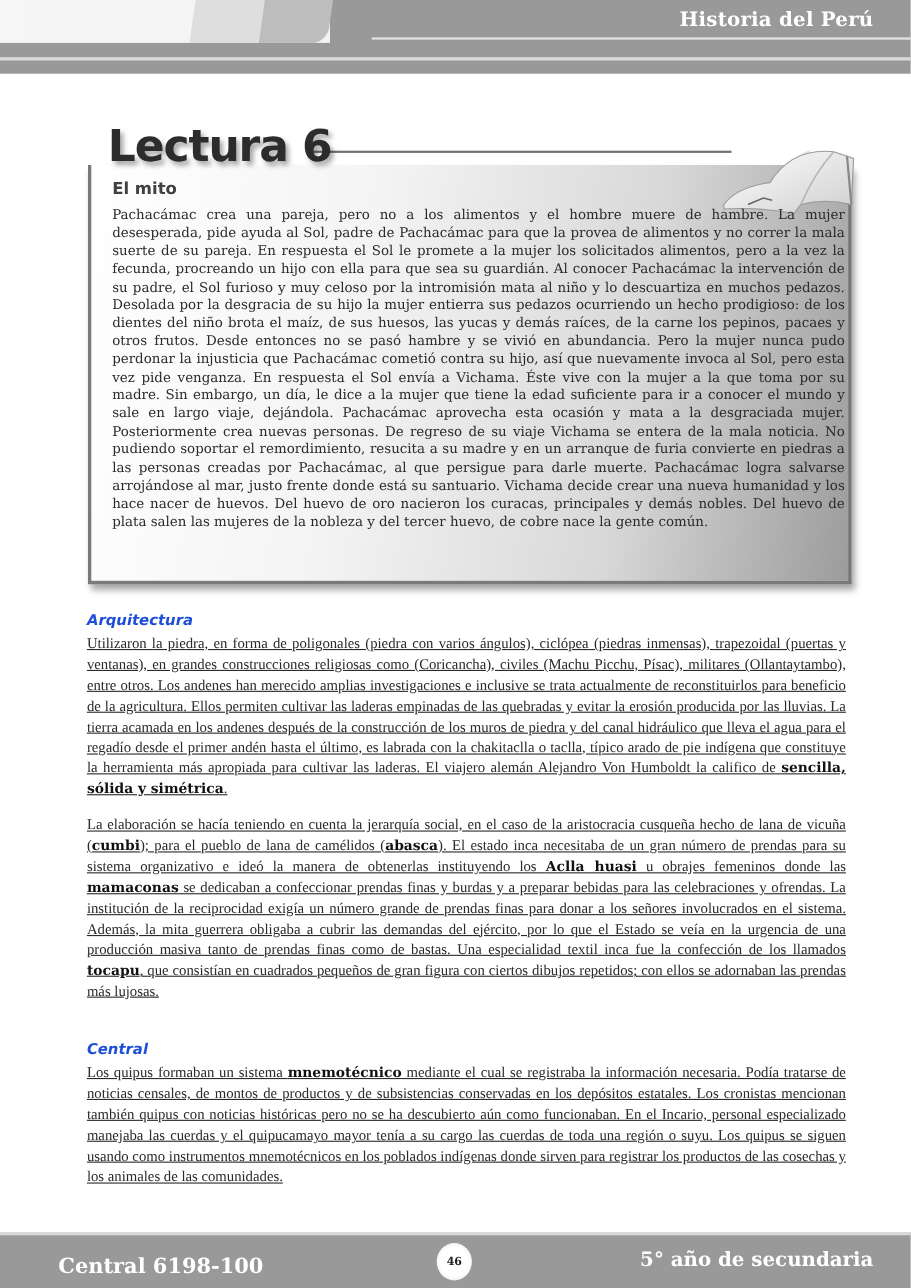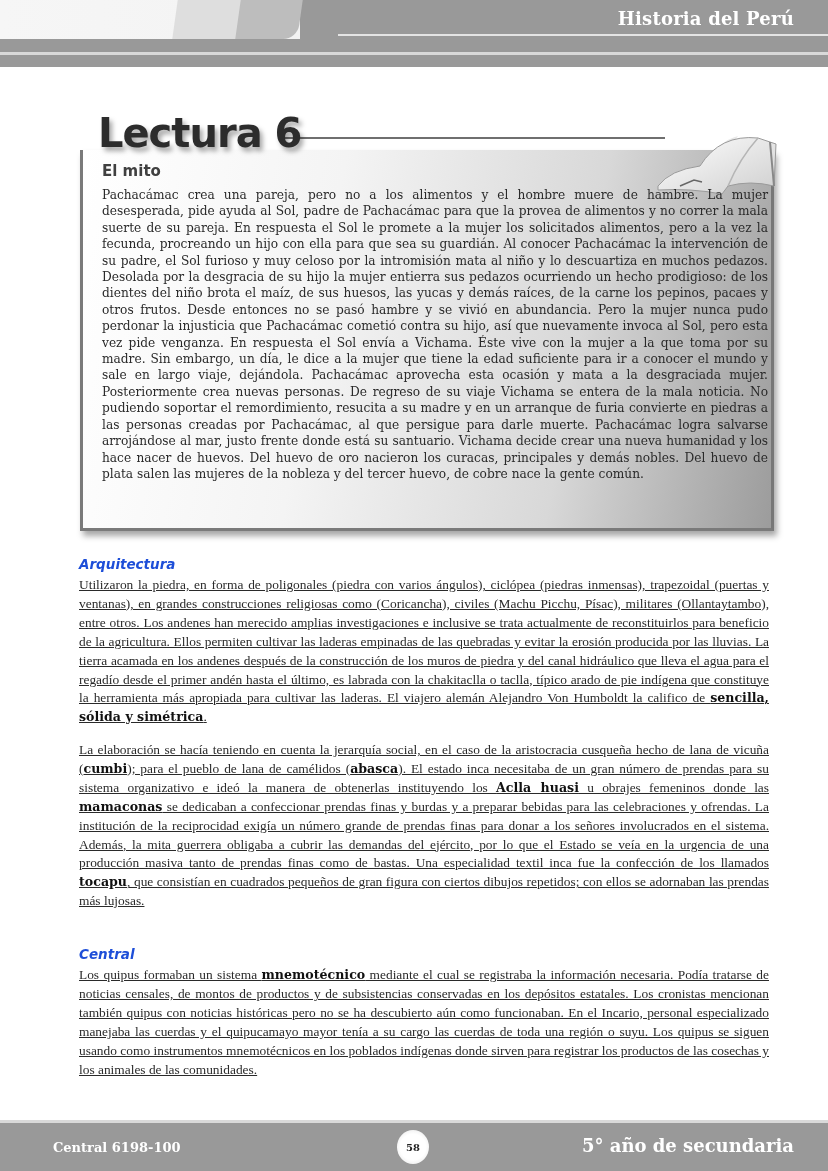--- a/index.html
+++ b/index.html
@@ -77,21 +77,21 @@
   }
   .section b { font-family: "DejaVu Serif", serif; font-weight: bold; font-size: 12.6px; color:#111; }
 
   
   .footer {
     position: absolute; left: 0; top: 1120px; width: 828px; height: 51px; background: #999999;
     border-top: 3px solid #d9d9d9;
   }
   .footer-left {
     position: absolute; left: 53px; top: 17px;
-    font-family: "DejaVu Serif", serif; font-weight: bold; font-size: 13px; color: #ffffff;
+    font-family: "DejaVu Serif", serif; font-weight: bold; font-size: 19px; color: #ffffff;
   }
   .page-badge {
     position: absolute; left: 397px; top: 7px; width: 32px; height: 34px; border-radius: 50%;
     background: radial-gradient(circle, #ffffff 55%, #eeeeee 80%, #cfcfcf 100%);
     display: flex; align-items: center; justify-content: center;
     font-family: "DejaVu Serif", serif; font-weight: bold; font-size: 10px; color: #222;
   }
   .footer-right {
     position: absolute; right: 34px; top: 12px;
     font-family: "DejaVu Serif", serif; font-weight: bold; font-size: 18px; color: #ffffff;
@@ -148,16 +148,16 @@
 <div class="section" style="top:946px;">
   <h3>Central</h3>
   <p>
     <span>Los quipus formaban un sistema </span><b>mnemotécnico</b><span> mediante el cual se registraba la información necesaria. Podía tratarse de noticias censales, de montos de productos y de subsistencias conservadas en los depósitos estatales. Los cronistas mencionan también quipus con noticias históricas pero no se ha descubierto aún como funcionaban. En el Incario, personal especializado manejaba las cuerdas y el quipucamayo mayor tenía a su cargo las cuerdas de toda una región o suyu. Los quipus se siguen usando como instrumentos mnemotécnicos en los poblados indígenas donde sirven para registrar los productos de las cosechas y los animales de las comunidades.</span>
   </p>
 </div>
 
 <div class="footer">
   <div class="footer-left">Central 6198-100</div>
   <div class="page-badge">
-    <span>58</span>
+    <span>46</span>
   </div>
   <div class="footer-right">5° año de secundaria</div>
 </div>
 
 </body></html>

